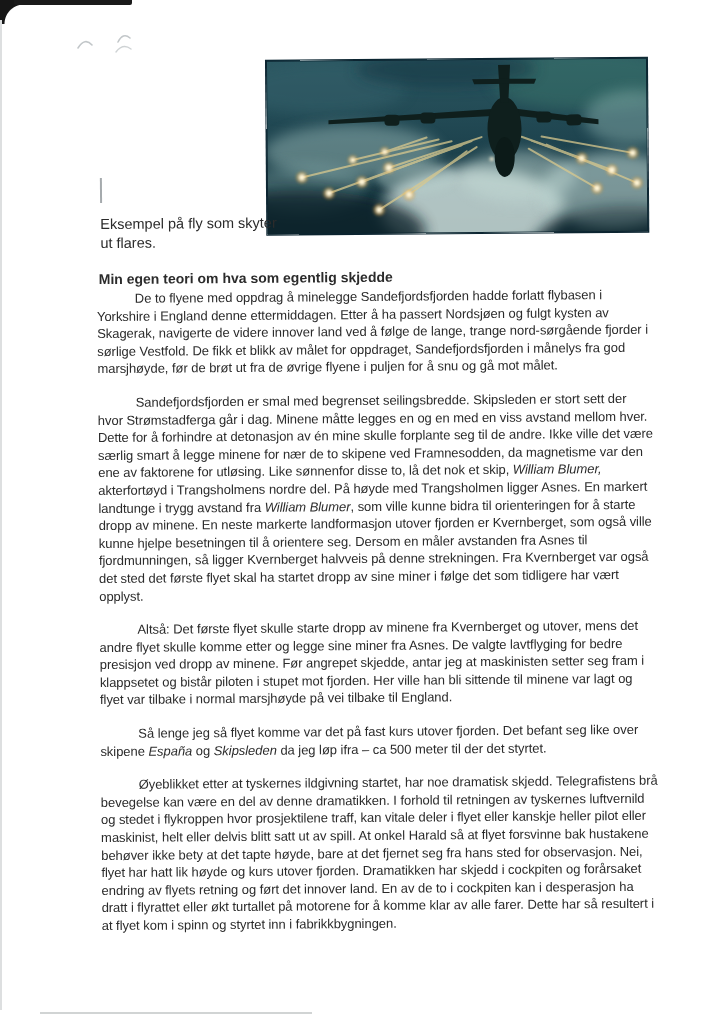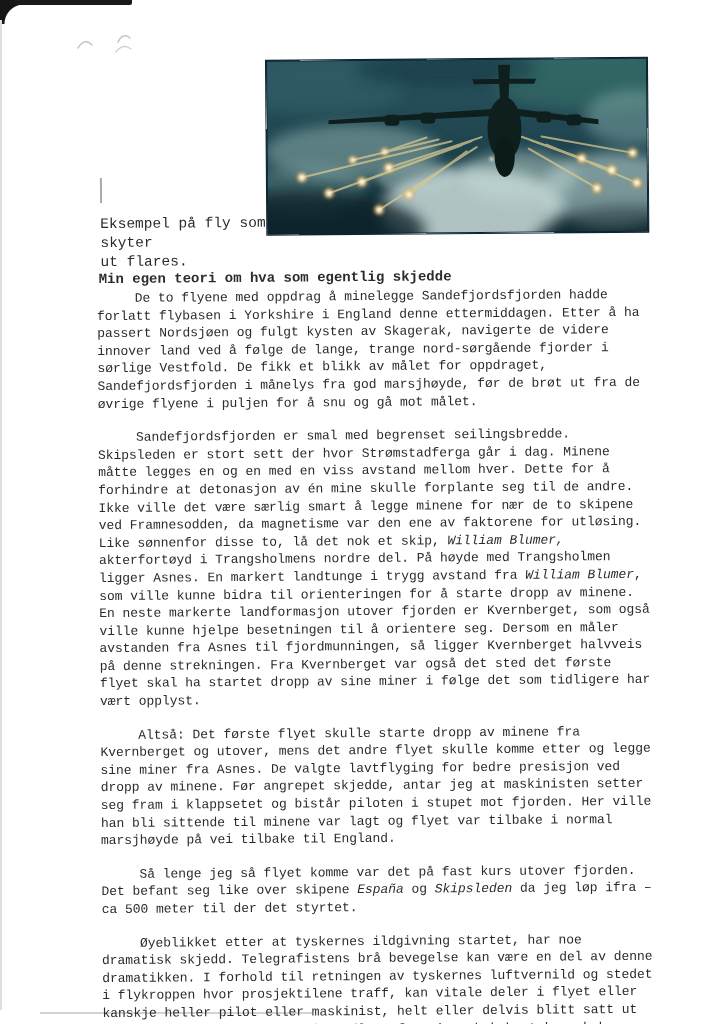--- a/index.html
+++ b/index.html
@@ -1,21 +1,21 @@
 <!DOCTYPE html>
 <html><head>
 <meta charset="utf-8">
 <style>
   html,body{margin:0;padding:0;background:#e9e9e9;}
   .page{
     position:relative;
     width:725px;height:1024px;
     background:#ffffff;
     overflow:hidden;
-    font-family:Liberation Mono, monospace;
+    font-family:Liberation Sans, sans-serif;
     color:#2b2b2b;
   }
   
   .artifact-top-strip{position:absolute;left:14px;top:0;width:118px;height:5px;background:#1a1a1a;border-radius:0 0 2px 2px;}
   .artifact-corner{position:absolute;left:0;top:0;width:24px;height:24px;
     background:radial-gradient(circle at 24px 24px, #ffffff 0 19px, #161616 20px);}
   .artifact-bottom-line{position:absolute;left:40px;top:1012px;width:272px;height:2px;background:#c9cccd;opacity:.85;}
   .artifact-left-edge{position:absolute;left:0;top:20px;width:2px;height:990px;background:#dddfe0;}
   .pencil-squiggles{position:absolute;left:72px;top:28px;opacity:.8;}
   .pen-mark{position:absolute;left:101px;top:178px;width:2px;height:25px;background:#8f9598;opacity:.8;}

